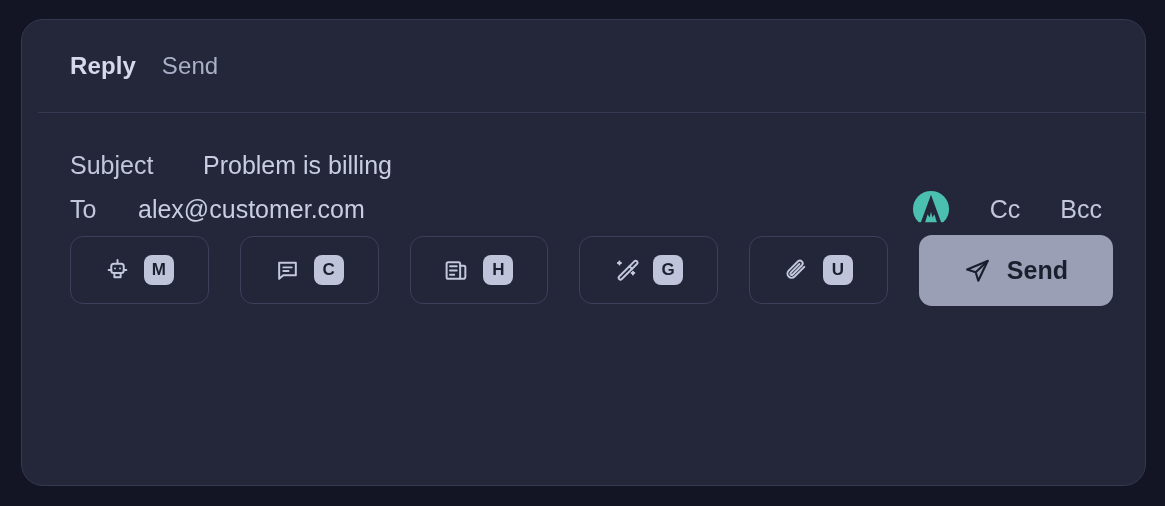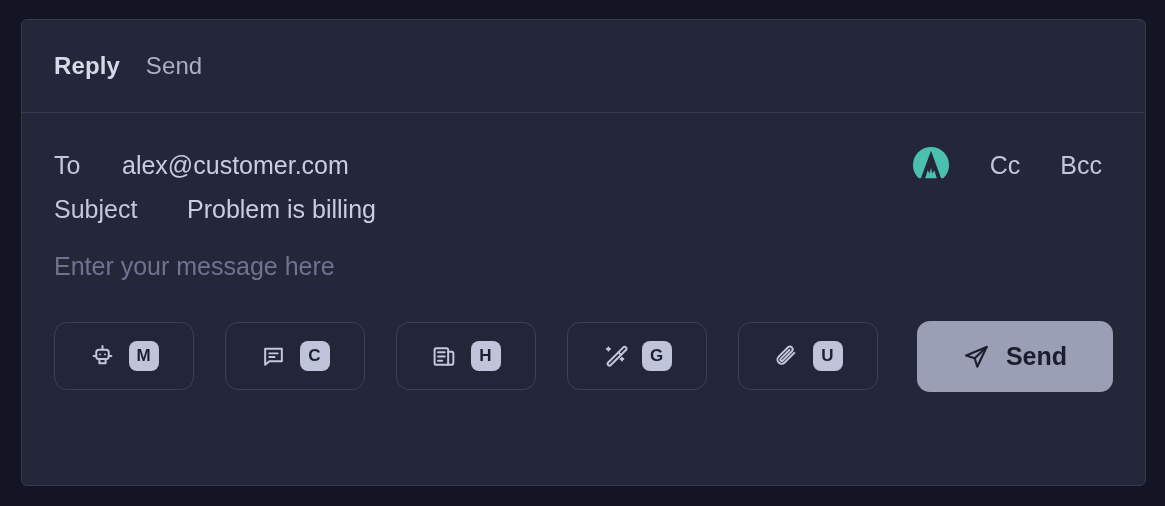--- a/index.html
+++ b/index.html
@@ -18,22 +18,23 @@
 
   
   .composer-card {
     position: absolute;
     left: 21px;
     top: 19px;
     width: 1125px;
     height: 467px;
     background: #242739;
     border: 1px solid #343850;
-    border-radius: 6px;
+    border-radius: 22px;
     overflow: hidden;
+    padding-left: 16px;
   }
 
   
   .tab-bar {
     height: 93px;
     border-bottom: 1px solid #343850;
     display: flex;
     align-items: center;
     padding-left: 32px;
     gap: 26px;
@@ -226,49 +227,46 @@
 <body>
 
 <div class="composer-card">
 
   <div class="tab-bar">
     <button class="tab active">Reply</button>
     <button class="tab inactive">Send</button>
   </div>
 
   <div class="fields">
+
+    <div class="field-row">
+      <span class="field-label subject-label">Subject</span>
+      <input class="field-value" type="text" size="30" value="Problem is billing" style="">
+    </div>
 
     <div class="field-row to-row">
       <div class="to-left">
         <span class="field-label to-label">To</span>
         <input class="field-value" type="text" size="20" value="alex@customer.com" style="">
       </div>
 
       <div class="to-right">
         <span class="avatar">
           <svg viewBox="0 0 40 40" width="38" height="38" aria-hidden="true">
             <circle cx="20" cy="20" r="19" fill="#4bbfb0"></circle>
             <path d="M20 5 L31 35 L26.5 35 L23.5 25.5 L21.5 29 L20 23 L18.5 29 L16.5 25.5 L13.5 35 L9 35 Z" fill="#242739"></path>
             <path d="M0 34 L40 34 L40 41 L0 41 Z" fill="#242739"></path>
           </svg>
         </span>
         <button class="cc-btn">Cc</button>
         <button class="cc-btn">Bcc</button>
       </div>
     </div>
-
-    <div class="field-row">
-      <span class="field-label subject-label">Subject</span>
-      <input class="field-value" type="text" size="30" value="Problem is billing" style="">
-    </div>
   </div>
 
-  <div class="message-area">
-    <textarea class="message-input" placeholder="Enter your message here" style=""></textarea>
-  </div>
 
   <div class="toolbar">
 
     <button class="tool-btn">
       <span class="tool-icon">
         <svg viewBox="0 0 24 24" width="25" height="25" fill="none" stroke="currentColor" stroke-width="1.9" stroke-linecap="round" stroke-linejoin="round">
           <path d="M12 2v3"></path>
           <rect x="6" y="5.5" width="12" height="9" rx="2.5"></rect>
           <circle cx="9.6" cy="10" r="0.9" fill="currentColor" stroke="none"></circle>
           <circle cx="14.4" cy="10" r="0.9" fill="currentColor" stroke="none"></circle>

